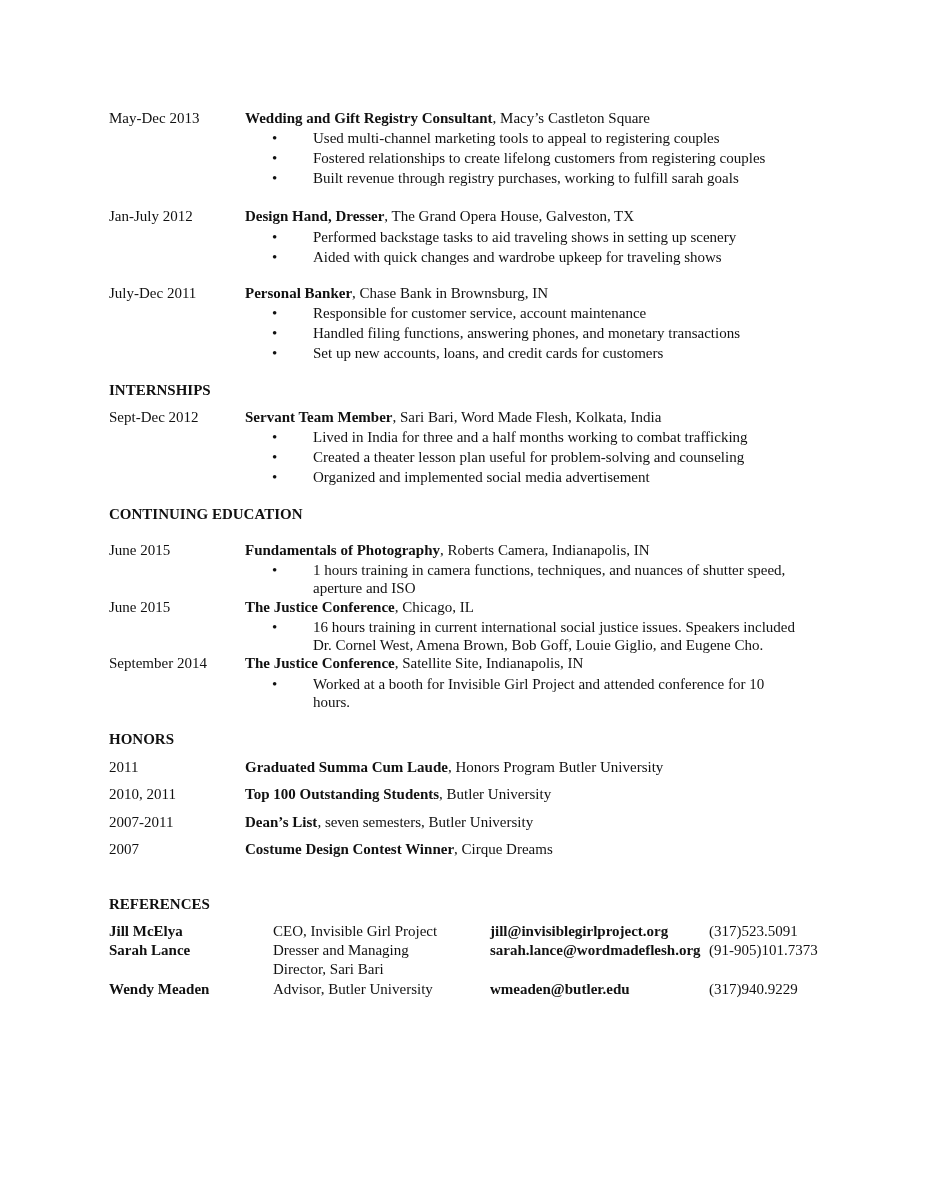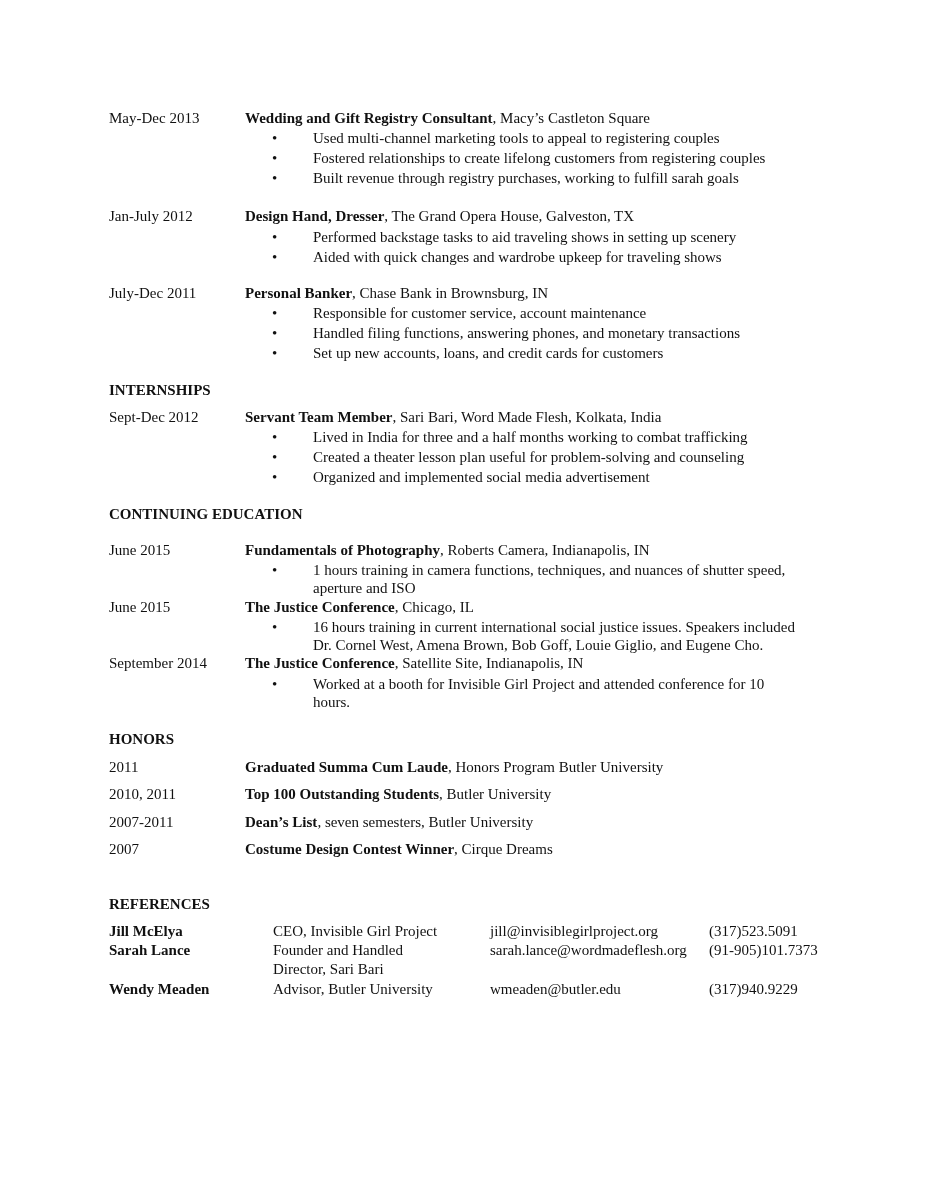--- a/index.html
+++ b/index.html
@@ -9,21 +9,21 @@
     }
     .abs { position: absolute; white-space: nowrap; line-height: 19px; }
     .date { left: 109px; }
     .title { left: 245px; }
     .title b { font-weight: bold; }
     .bullet-dot { left: 272px; }
     .bullet-text { left: 300px; margin-left: 13px; }
     .heading { left: 109px; font-weight: bold; }
     .ref-name { left: 109px; font-weight: bold; }
     .ref-role { left: 273px; }
-    .ref-email { left: 490px; }
+    .ref-email { left: 490px; font-weight: bold; }
     .ref-phone { left: 709px; }
   </style>
 </head>
 <body>
 
 <div>
 
   <div>
     <div class="abs date" style="top:109px">May-Dec 2013</div>
     <div class="abs title" style="top:109px"><b>Wedding and Gift Registry Consultant</b><span>, Macy’s Castleton Square</span></div>
@@ -103,21 +103,21 @@
 
   <div>
     <div class="abs heading" style="top:895px">REFERENCES</div>
 
     <div class="abs ref-name" style="top:922px">Jill McElya</div>
     <div class="abs ref-role" style="top:922px">CEO, Invisible Girl Project</div>
     <div class="abs ref-email" style="top:922px">jill@invisiblegirlproject.org</div>
     <div class="abs ref-phone" style="top:922px">(317)523.5091</div>
 
     <div class="abs ref-name" style="top:941px">Sarah Lance</div>
-    <div class="abs ref-role" style="top:941px">Founder and Handled</div>
+    <div class="abs ref-role" style="top:941px">Dresser and Managing</div>
     <div class="abs ref-role" style="top:960px">Director, Sari Bari</div>
     <div class="abs ref-email" style="top:941px">sarah.lance@wordmadeflesh.org</div>
     <div class="abs ref-phone" style="top:941px">(91-905)101.7373</div>
 
     <div class="abs ref-name" style="top:980px">Wendy Meaden</div>
     <div class="abs ref-role" style="top:980px">Advisor, Butler University</div>
     <div class="abs ref-email" style="top:980px">wmeaden@butler.edu</div>
     <div class="abs ref-phone" style="top:980px">(317)940.9229</div>
   </div>
 

